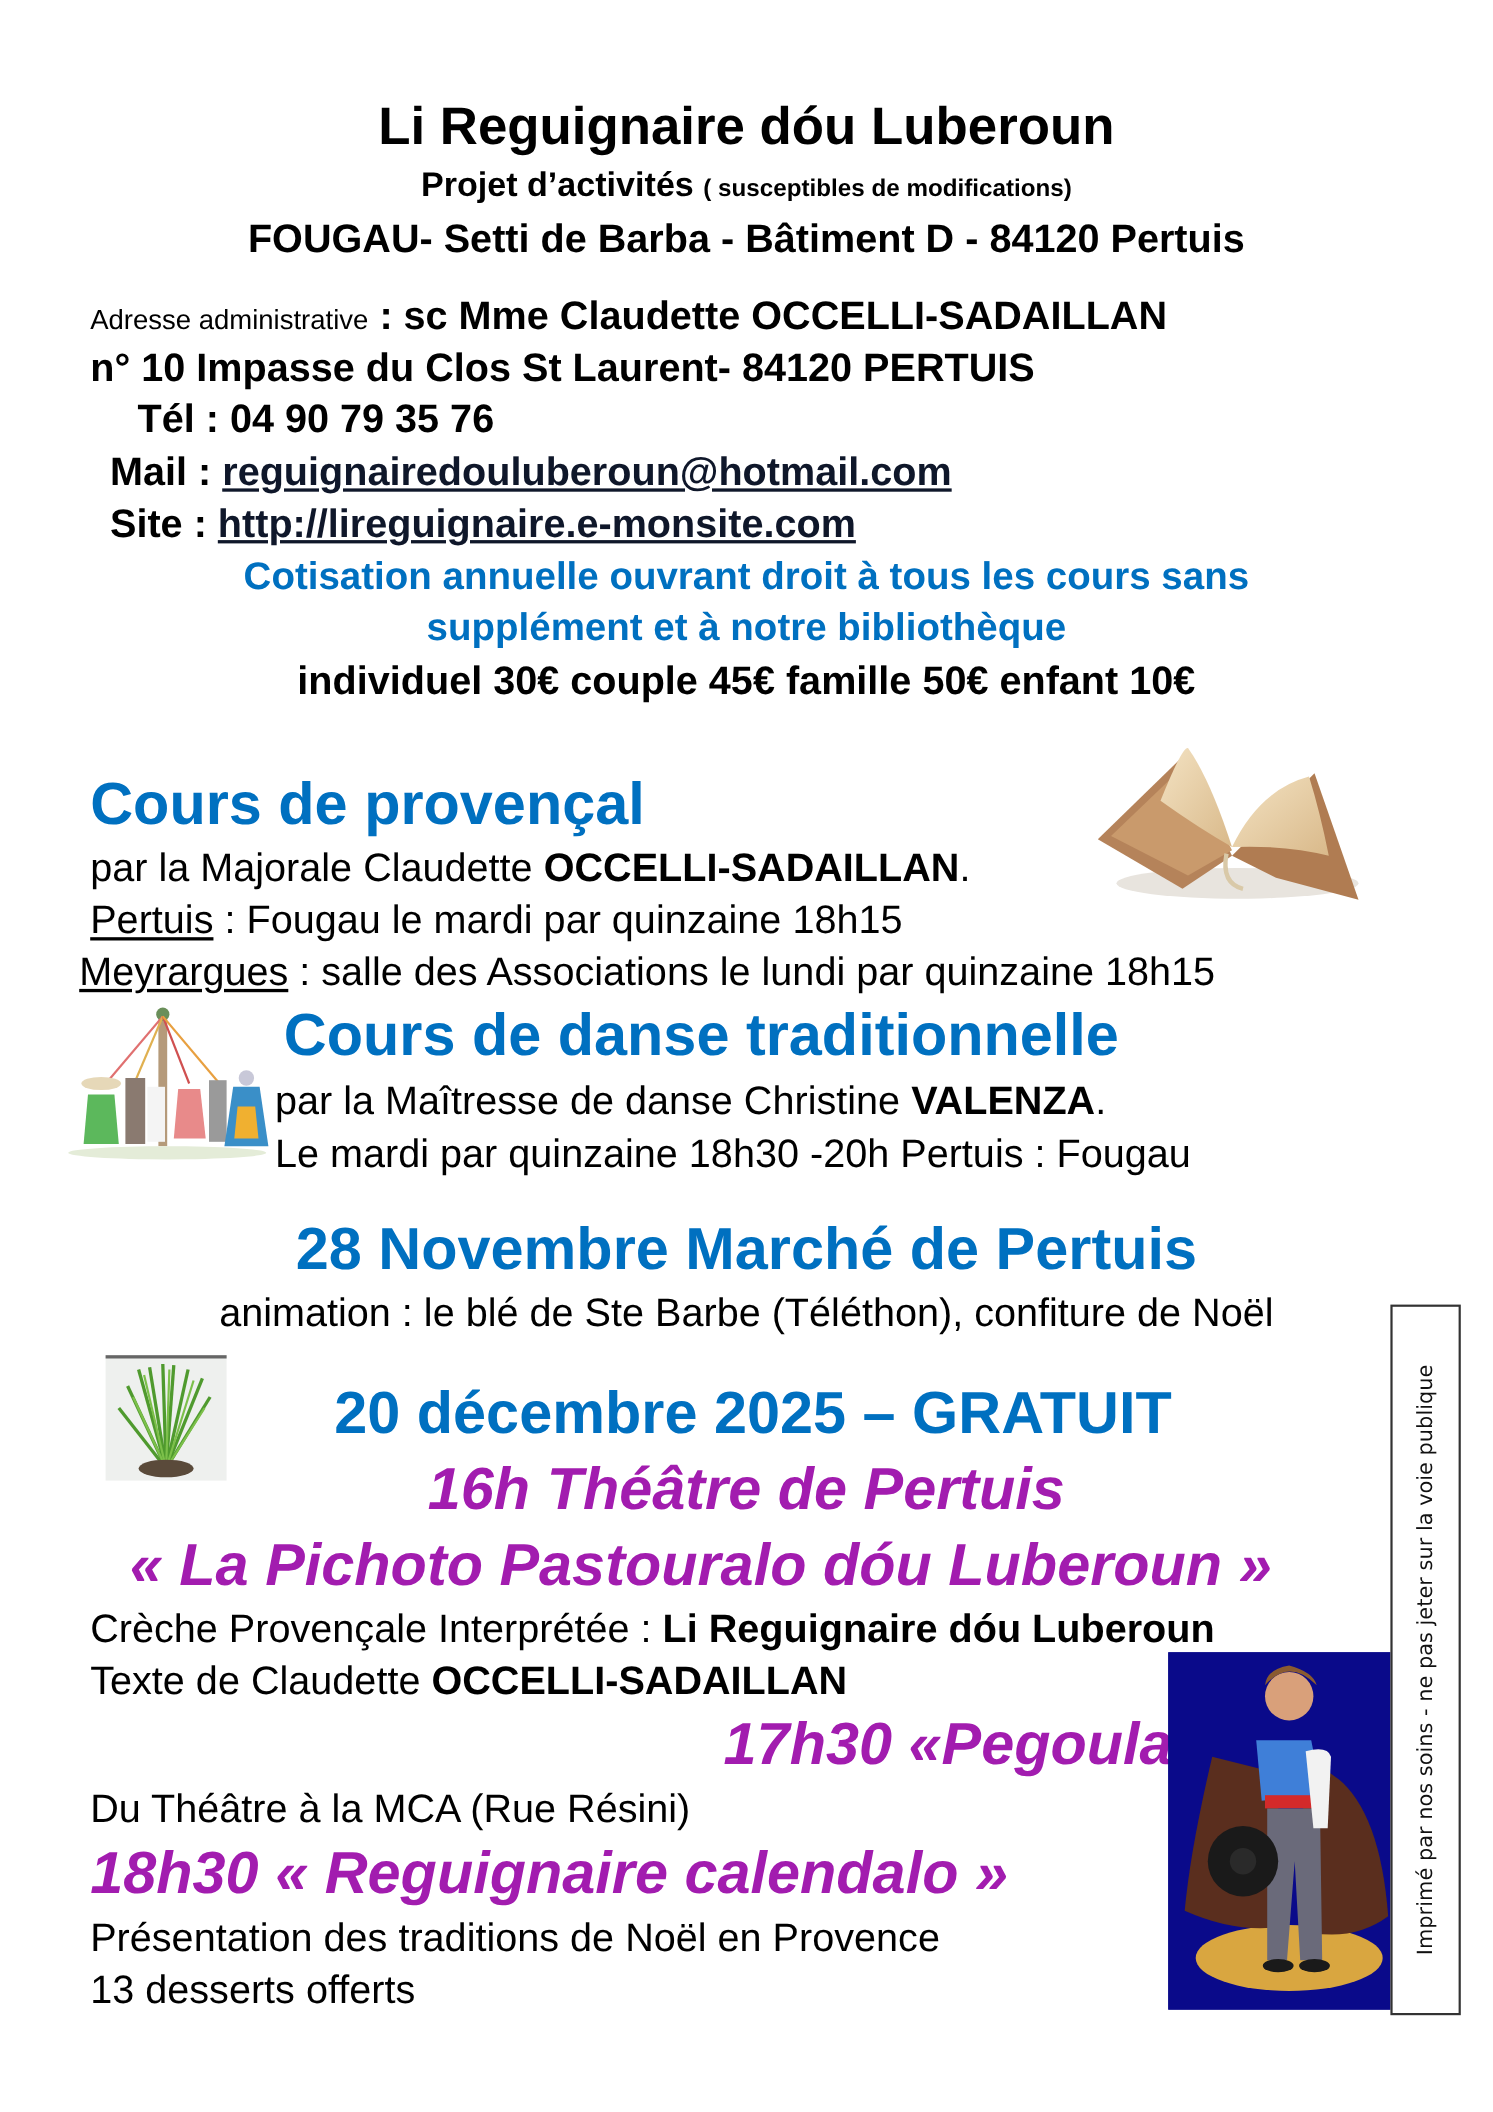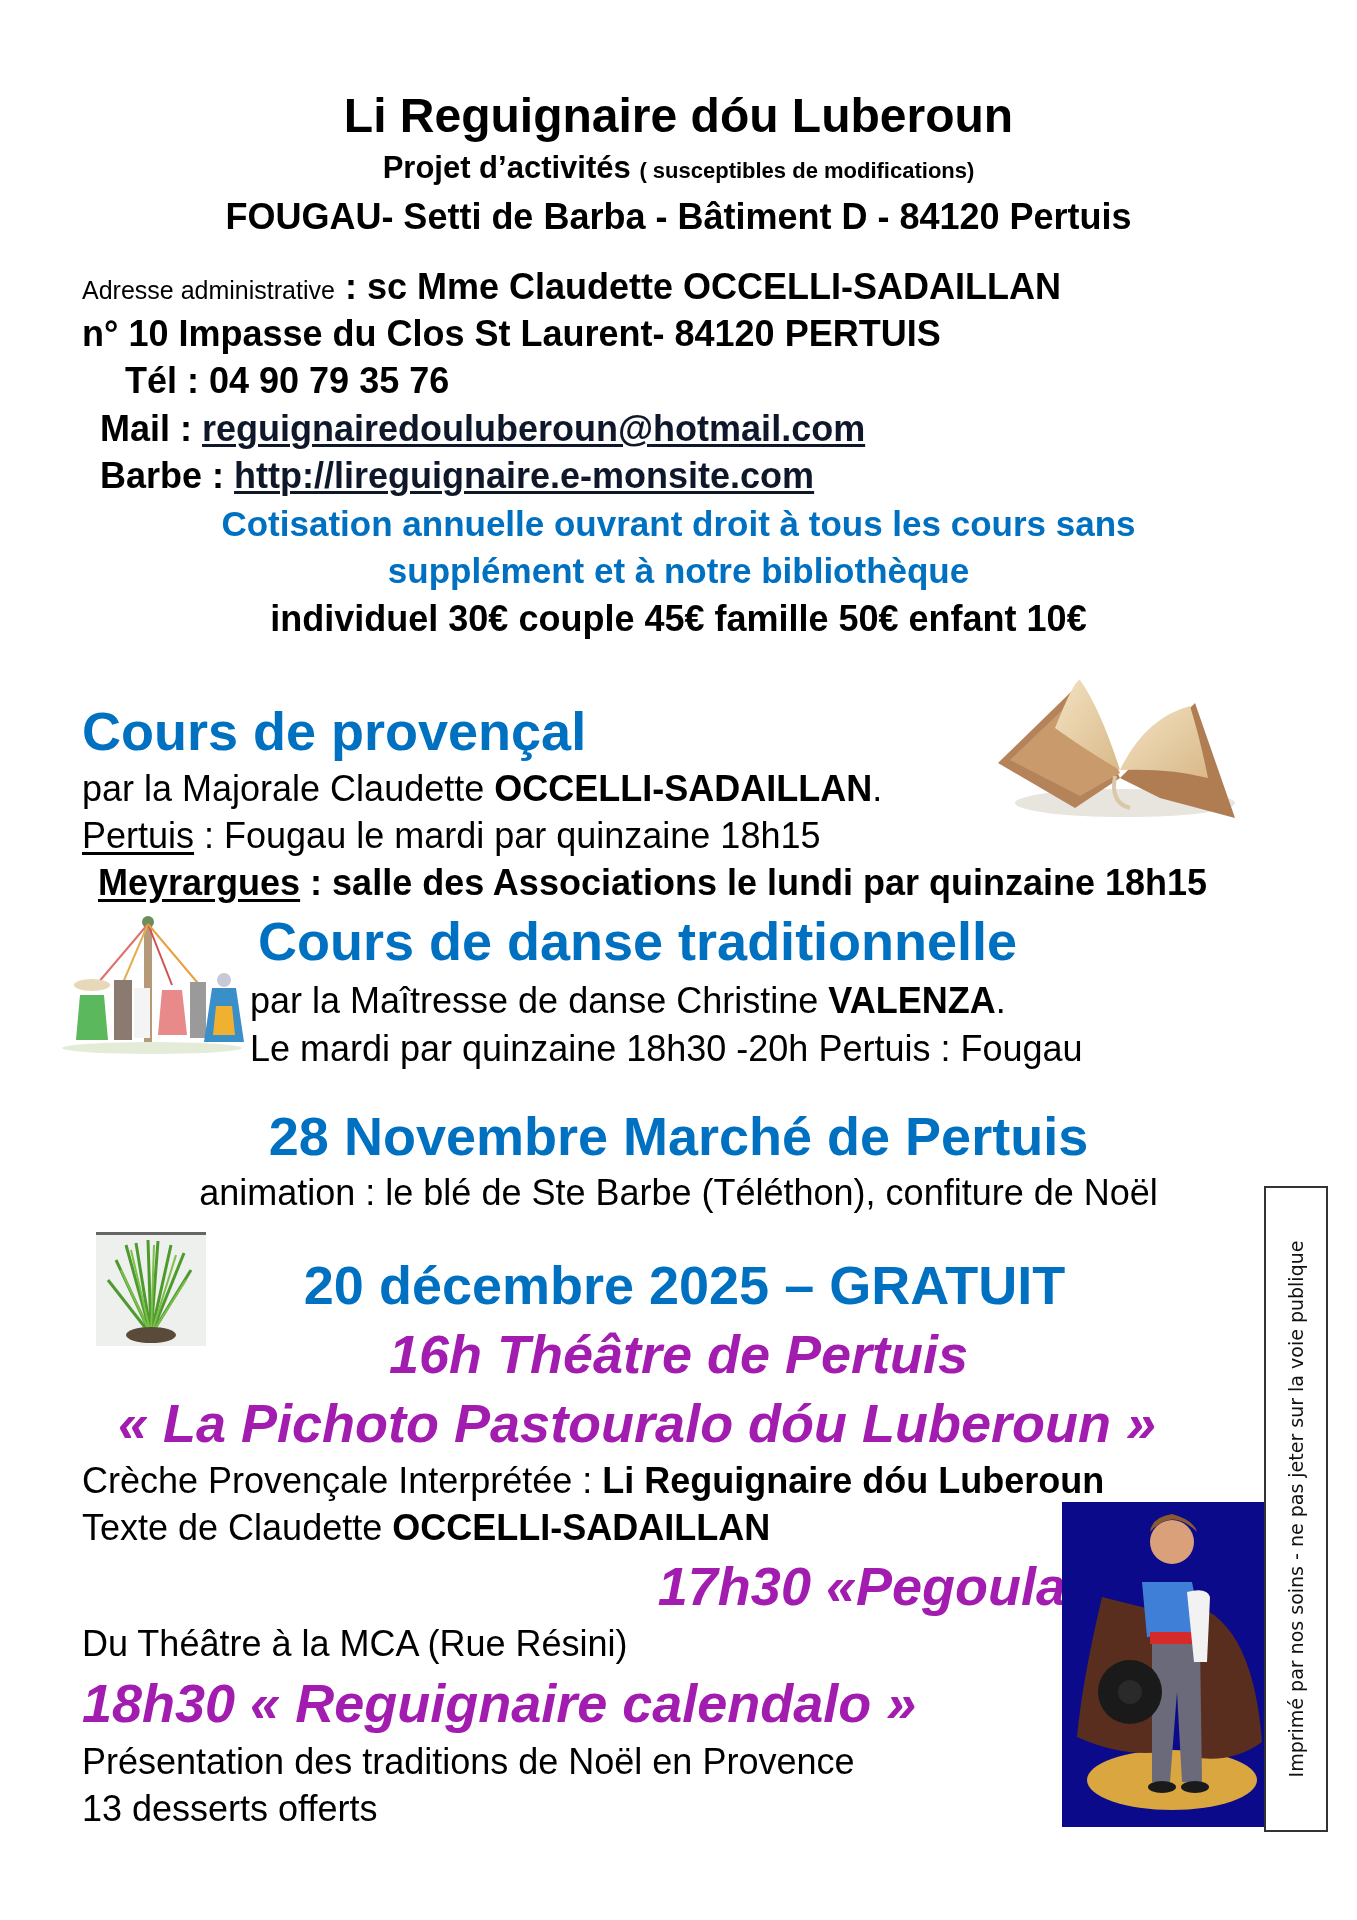--- a/index.html
+++ b/index.html
@@ -25,21 +25,21 @@
   #mail { left: 100px; top: 408px; font-size: 36px; font-weight: bold; }
   #site { left: 100px; top: 455px; font-size: 36px; font-weight: bold; }
   #cotis1 { top: 504px; font-size: 35px; font-weight: bold; }
   #cotis2 { top: 551px; font-size: 35px; font-weight: bold; }
   #tarifs { top: 598px; font-size: 36px; font-weight: bold; }
 
   #prov-h { left: 82px; top: 700px; font-size: 54px; font-weight: bold; }
   .body-line { font-size: 36px; }
   #prov-1 { left: 82px; top: 768px; }
   #prov-2 { left: 82px; top: 815px; }
-  #prov-3 { left: 98px; top: 862px; font-weight: bold; }
+  #prov-3 { left: 72px; top: 862px; }
 
   #danse-h { left: 258px; top: 910px; font-size: 54px; font-weight: bold; }
   #danse-1 { left: 250px; top: 980px; }
   #danse-2 { left: 250px; top: 1028px; }
 
   #marche-h { top: 1105px; font-size: 54px; font-weight: bold; }
   #marche-1 { top: 1172px; }
 
   #dec-h { top: 1254px; font-size: 54px; font-weight: bold; padding-left: 12px; }
   #dec-h2 { top: 1323px; font-size: 54px; font-weight: bold; font-style: italic; }
@@ -75,21 +75,21 @@
 
 <div id="addr1" class="abs">
   <span class="small">Adresse administrative</span><span> : sc Mme Claudette OCCELLI-SADAILLAN</span>
 </div>
 <div id="addr2" class="abs">n° 10 Impasse du Clos St Laurent- 84120 PERTUIS</div>
 <div id="tel" class="abs">Tél : 04 90 79 35 76</div>
 <div id="mail" class="abs">
   <span>Mail : </span><a class="link">reguignairedouluberoun@hotmail.com</a>
 </div>
 <div id="site" class="abs">
-  <span>Barbe : </span><a class="link">http://lireguignaire.e-monsite.com</a>
+  <span>Site : </span><a class="link">http://lireguignaire.e-monsite.com</a>
 </div>
 
 <div id="cotis1" class="abs center blue">Cotisation annuelle ouvrant droit à tous les cours sans</div>
 <div id="cotis2" class="abs center blue">supplément et à notre bibliothèque</div>
 <div id="tarifs" class="abs center">individuel 30€ couple 45€ famille 50€ enfant 10€</div>
 
 <div id="prov-h" class="abs blue">Cours de provençal</div>
 <div id="prov-1" class="abs body-line">
   <span>par la Majorale Claudette </span><span class="b">OCCELLI-SADAILLAN</span><span>.</span>
 </div>

